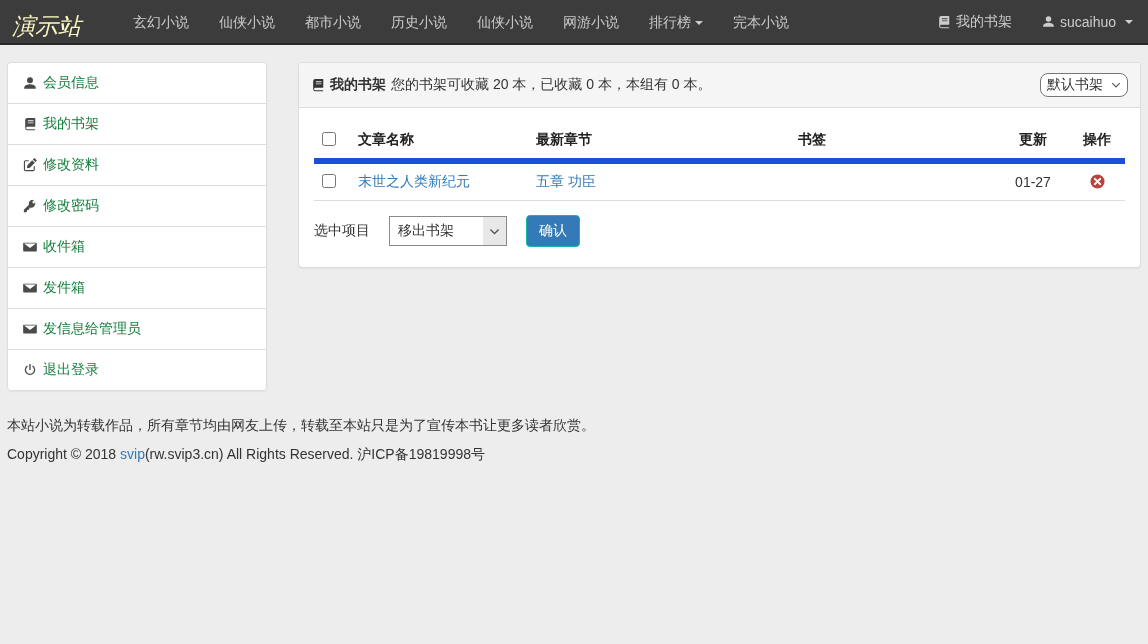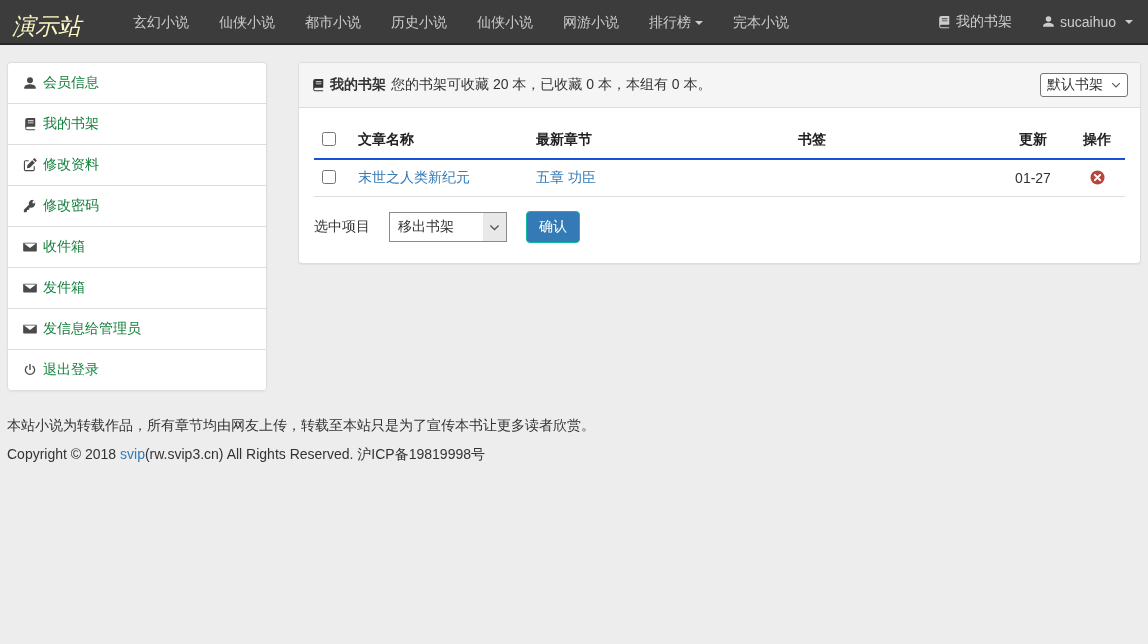--- a/index.html
+++ b/index.html
@@ -102,34 +102,34 @@
   }
   .panel-title { display: flex; align-items: center; gap: 5px; }
   .panel-title b { font-weight: bold; }
   .panel-heading .icon { color: #333; }
   .shelf-select {
     margin-left: auto;
     width: 88px;
     height: 24px;
     background: #fff;
     border: 1px solid #767676;
-    border-radius: 3px;
+    border-radius: 8px;
     display: flex;
     align-items: center;
     padding: 0 6px;
     cursor: pointer;
     font-size: 14px;
   }
   .shelf-select .chev { margin-left: auto; color: #555; }
   .panel-body { padding: 14px 15px 20px 15px; }
 
   
   table { width: 100%; border-collapse: collapse; }
   th, td { padding: 9px 8px; font-size: 14px; text-align: left; vertical-align: middle; }
-  thead th { border-bottom: 2px solid #1d4ed8; font-weight: bold; color: #222; }
+  thead th { border-bottom: 6px solid #1d4ed8; font-weight: bold; color: #222; }
   tbody td { border-bottom: 1px solid #ddd; }
   .col-check { width: 36px; }
   .col-title { width: 178px; }
   .col-chapter { width: 262px; }
   .col-update { width: 72px; text-align: center; }
   .col-action { width: 56px; text-align: center; }
   td a, .link { color: #337ab7; cursor: pointer; }
   input[type="checkbox"] { width: 14px; height: 14px; cursor: pointer; }
   .danger-icon { color: #b9443e; display: inline-flex; cursor: pointer; }
 

